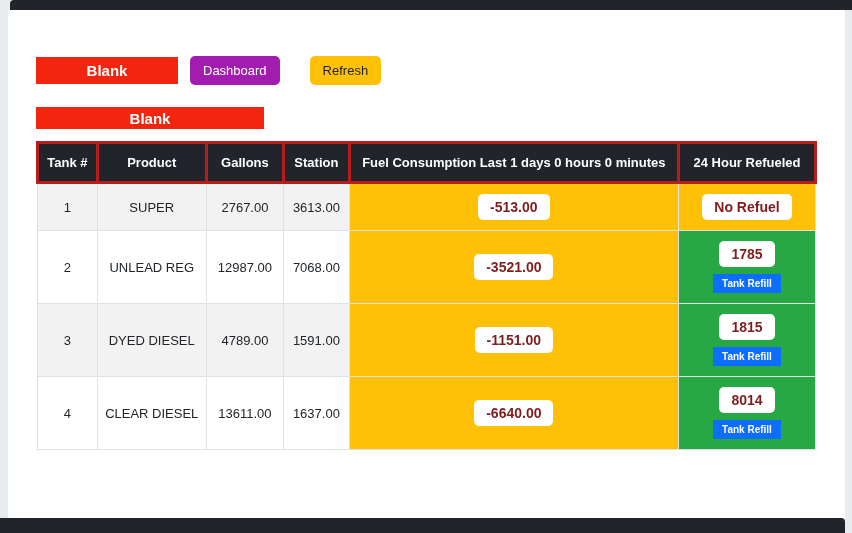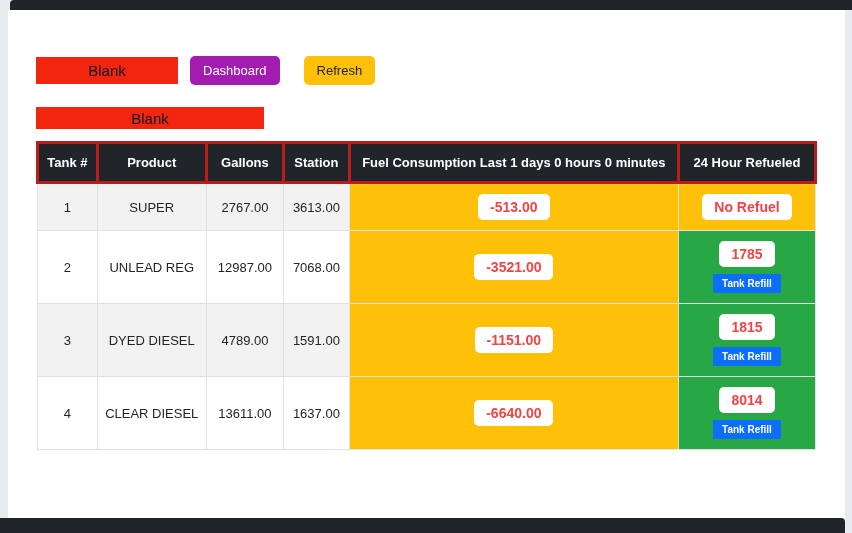--- a/index.html
+++ b/index.html
@@ -21,36 +21,37 @@
   .panel {
     position:absolute; top:10px; left:8px; right:7px; bottom:15px;
     background:#ffffff; overflow:hidden;
   }
   
   .header-row {
     display:flex; align-items:center;
     margin:46px 28px 0 28px;
   }
   .redacted-block {
-    background:#f4250f; color:#0f172a;
+    background:#f4250f; color:#ffffff;
     display:flex; align-items:center; justify-content:center;
     font-size:15px;
+    font-weight:bold;
   }
   .redacted-title { width:142px; height:27px; }
   .page-title {
     font-size:28px; font-weight:500; color:#212529;
     margin-left:6px; letter-spacing:.2px;
   }
   .btn {
     border:none; border-radius:5px; cursor:pointer;
     font-family:inherit; font-size:13px; padding:8px 13px;
     line-height:1;
   }
   .btn-primary { background:#a21caf; color:#fff; margin-left:12px; }
-  .btn-warning { background:#ffc107; color:#212529; margin-left:24px; }
+  .btn-warning { background:#ffc107; color:#212529; margin-left:30px; }
   
   .alert-success {
     margin:14px 28px 0 28px;
     background:#d9ecdf; border:1px solid #d1e7dd; border-radius:6px;
     padding:12px 14px; color:#0f5132;
     font-size:13px; font-weight:700;
   }
   
   .redacted-section { width:228px; height:22px; margin:22px 0 12px 28px; font-size:15px; }
   
@@ -69,21 +70,21 @@
   tbody td {
     border:1px solid #dee2e6;
     text-align:center; vertical-align:middle;
     padding:10px 6px; color:#212529;
   }
   tbody tr:nth-child(odd) td.plain { background:#f2f2f2; }
   tbody tr:nth-child(even) td.plain { background:#ffffff; }
   td.cell-warning { background:#ffc107; }
   td.cell-success { background:#28a745; }
   .value-badge {
-    display:inline-block; background:#ffffff; color:#ef4444;
+    display:inline-block; background:#ffffff; color:#7f1d1d;
     font-weight:700; font-size:14px;
     padding:5px 12px; border-radius:5px;
   }
   .refill-btn {
     display:inline-block; background:#0d6efd; color:#fff;
     border:none; border-radius:0; cursor:pointer;
     font-family:inherit; font-size:10px; font-weight:700;
     padding:4px 9px; margin-top:7px;
   }
   .col-tank { width:60px; } .col-product { width:112px; }

